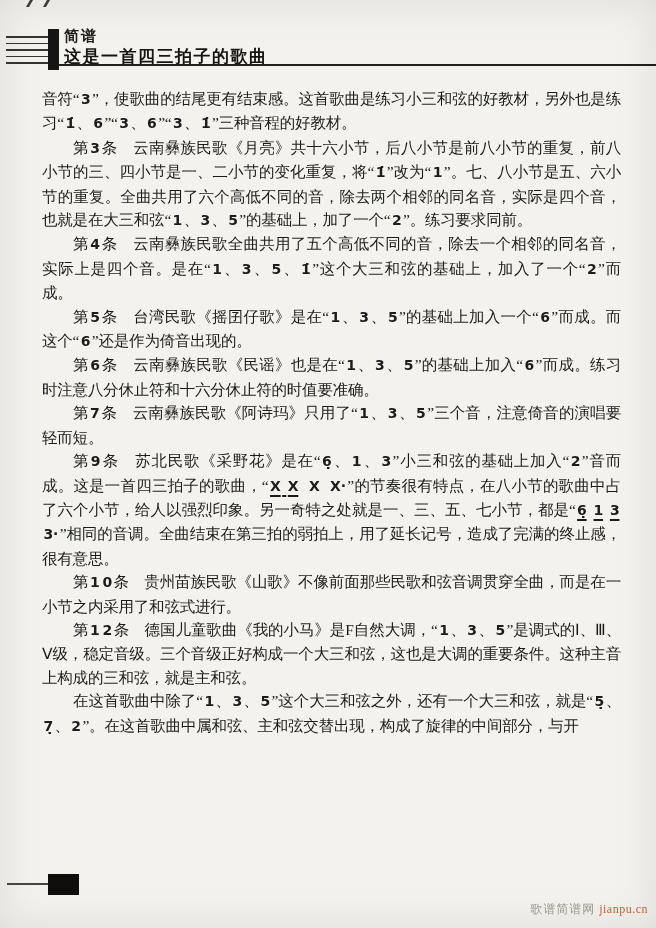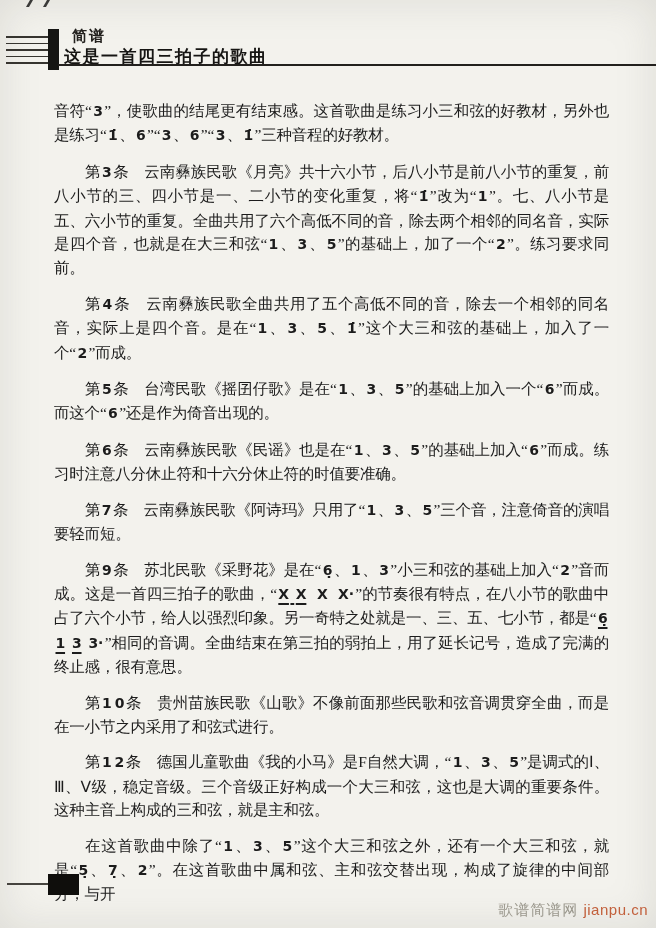--- a/index.html
+++ b/index.html
@@ -21,58 +21,58 @@
   }
   .staff-lines {
     position:absolute; left:6px; top:36px; width:48px; height:29px;
     background:repeating-linear-gradient(to bottom,#36342f 0 1.6px,transparent 1.6px 6.6px);
   }
   .header-bar {
     position:absolute; left:48px; top:29px; width:11px; height:41px;
     background:#151513;
   }
   .series-label {
-    position:absolute; left:72px; top:27px;
+    position:absolute; left:64px; top:27px;
     font-size:15px; font-weight:700; letter-spacing:2px; color:#23211e;
   }
   .book-title {
     position:absolute; left:64px; top:45px;
     font-size:17px; font-weight:700; letter-spacing:1.5px; color:#161513;
   }
   .header-rule {
     position:absolute; left:58px; right:0; top:64px; height:2px;
     background:#22201d;
   }
   
   .body-text {
     position:absolute; left:42px; top:87px; width:579px;
     font-size:15.5px; line-height:23.4px;
     text-align:justify;
     letter-spacing:-0.2px;
   }
-  .para { margin:12px; text-indent:2em; }
+  .para { margin:0; text-indent:2em; }
   .para.noindent { text-indent:0; }
   .u {
     text-decoration:underline;
     text-decoration-thickness:1.8px;
     text-underline-offset:4px;
   }
   .num {
     font-family:"DejaVu Sans", sans-serif;
     font-weight:700;
     font-size:14px;
     padding:0 1.5px;
   }
   
   .tab-line { position:absolute; left:7px; top:883px; width:44px; height:2px; background:#46443f; }
   .page-tab { position:absolute; left:48px; top:874px; width:31px; height:21px; background:#0f0e0c; }
   .watermark {
     position:absolute; right:8px; top:901px;
-    font-family:Liberation Sans, sans-serif;
-    font-size:15px; letter-spacing:1px;
+    font-family:Liberation Serif, serif;
+    font-size:12px; letter-spacing:1px;
   }
   .wm-site { color:#9a978c; }
   .wm-link { color:#c2603c; text-decoration:none; letter-spacing:0.5px; }
 </style>
 </head>
 <body>
 
 <div class="page">
 
   <div class="corner-mark"></div>

